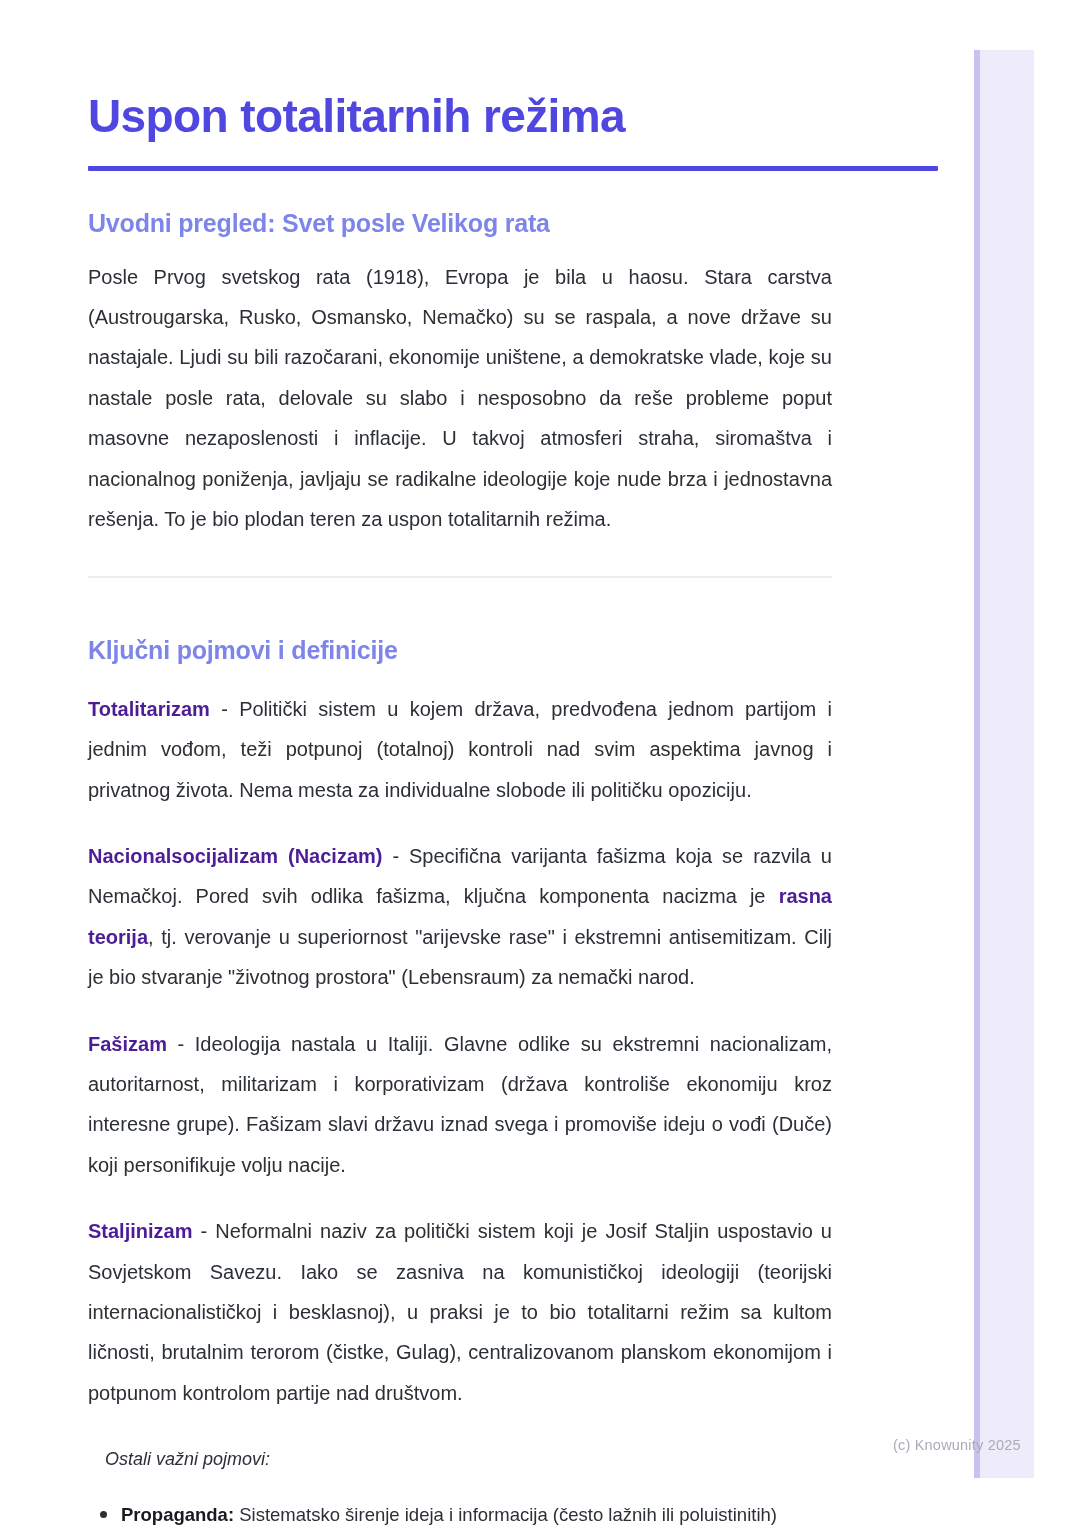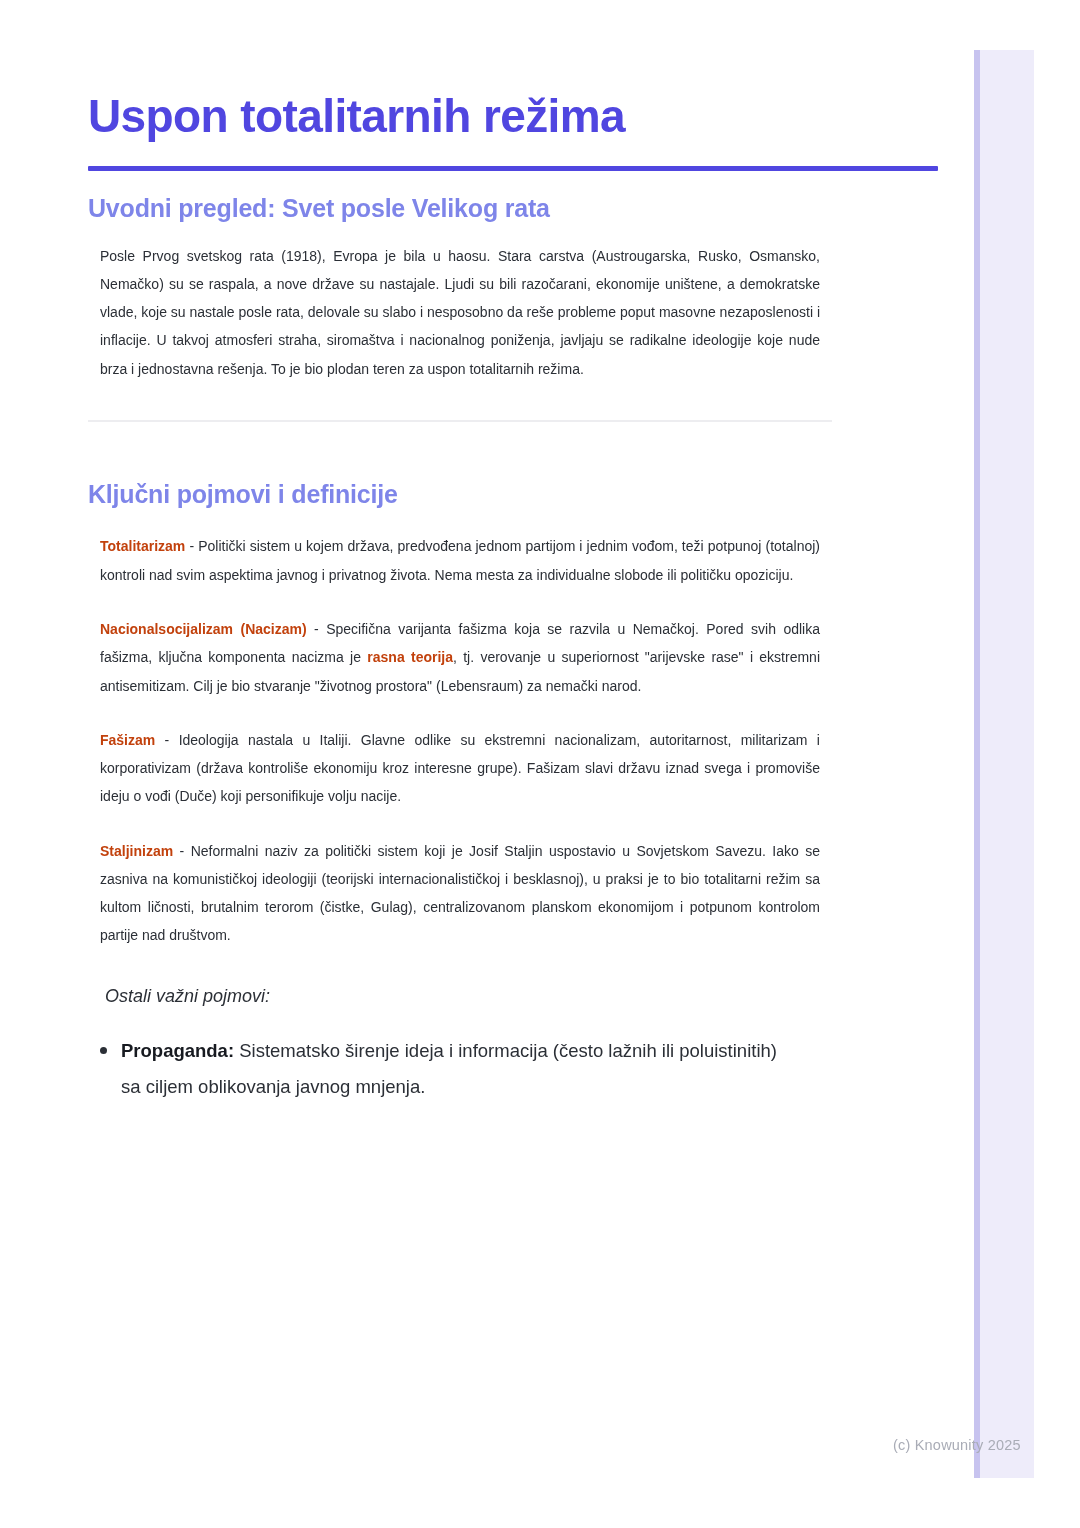--- a/index.html
+++ b/index.html
@@ -58,41 +58,41 @@
   }
 
   .section-heading {
     margin: 0;
     font-size: 25px;
     line-height: 1.3;
     font-weight: 700;
     letter-spacing: -0.2px;
     color: #7e85e9;
   }
-  .section-heading.first { margin-top: 21px; }
+  .section-heading.first { margin-top: 36px; }
   .section-heading.second { margin-top: 56px; }
 
   .body-col { width: 744px; }
 
   p.para {
-    margin: 12px;
-    font-size: 14px;
+    margin: 0;
+    font-size: 20px;
     line-height: 2.02;
     color: #2b2f36;
     text-align: justify;
     text-justify: inter-word;
     font-weight: 400;
   }
   p.para.intro { margin-top: 17px; }
   p.para.term  { margin-top: 26px; }
   p.para.term.first-term { margin-top: 22px; }
 
   p.para b, p.para strong {
     font-weight: 700;
-    color: #c2410c;
+    color: #4c1d95;
   }
 
   .soft-divider {
     margin-top: 37px;
     width: 744px;
     height: 2px;
     background: #ededf0;
   }
 
   p.italic-lead {

